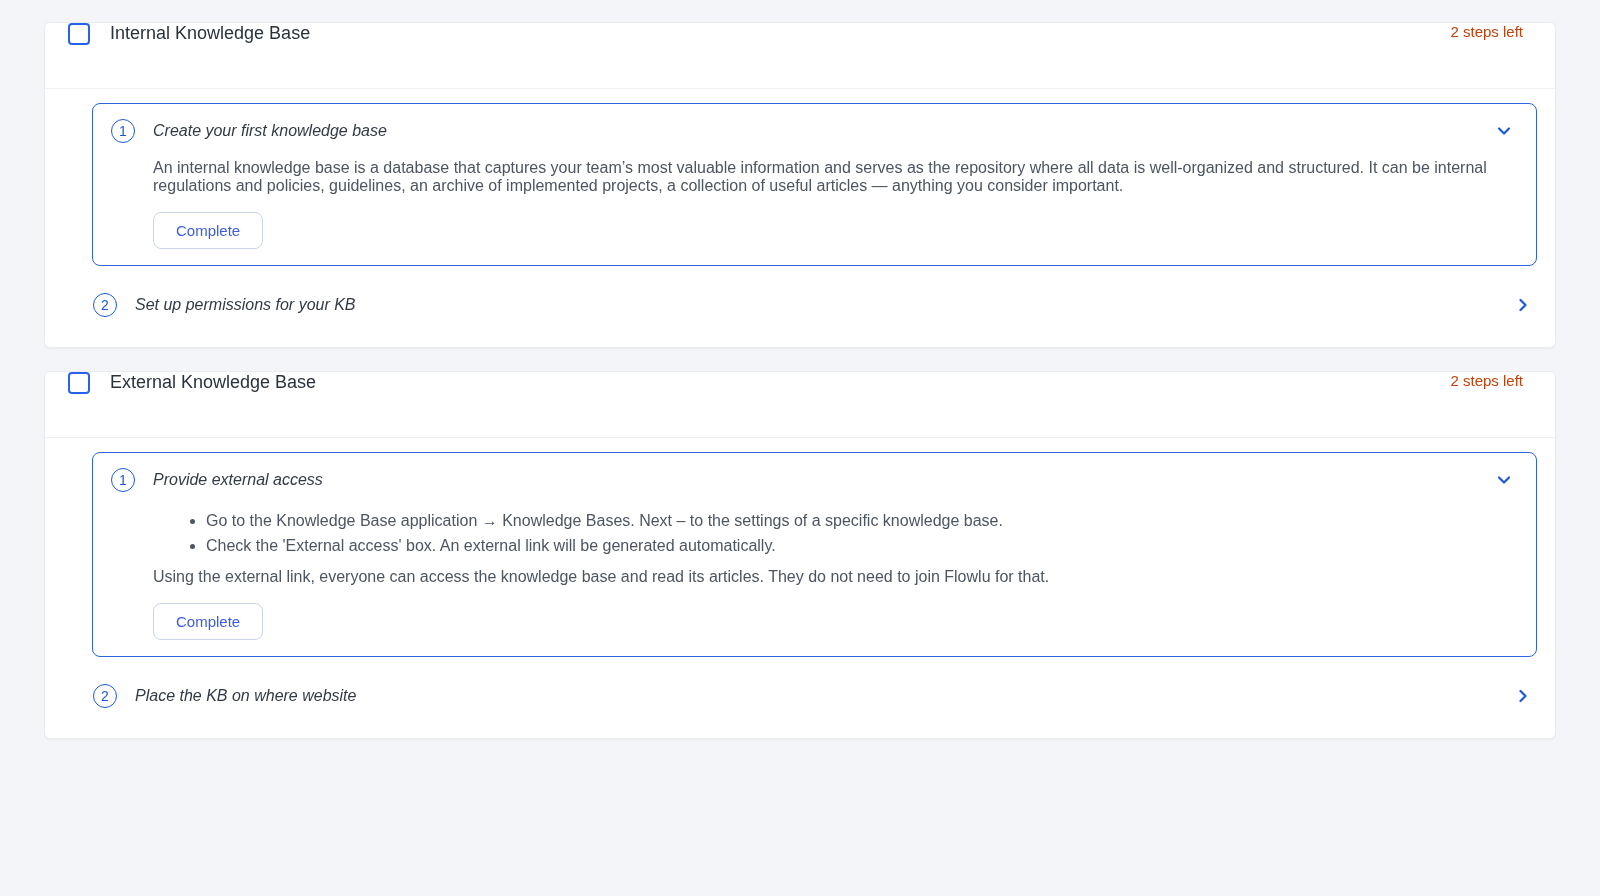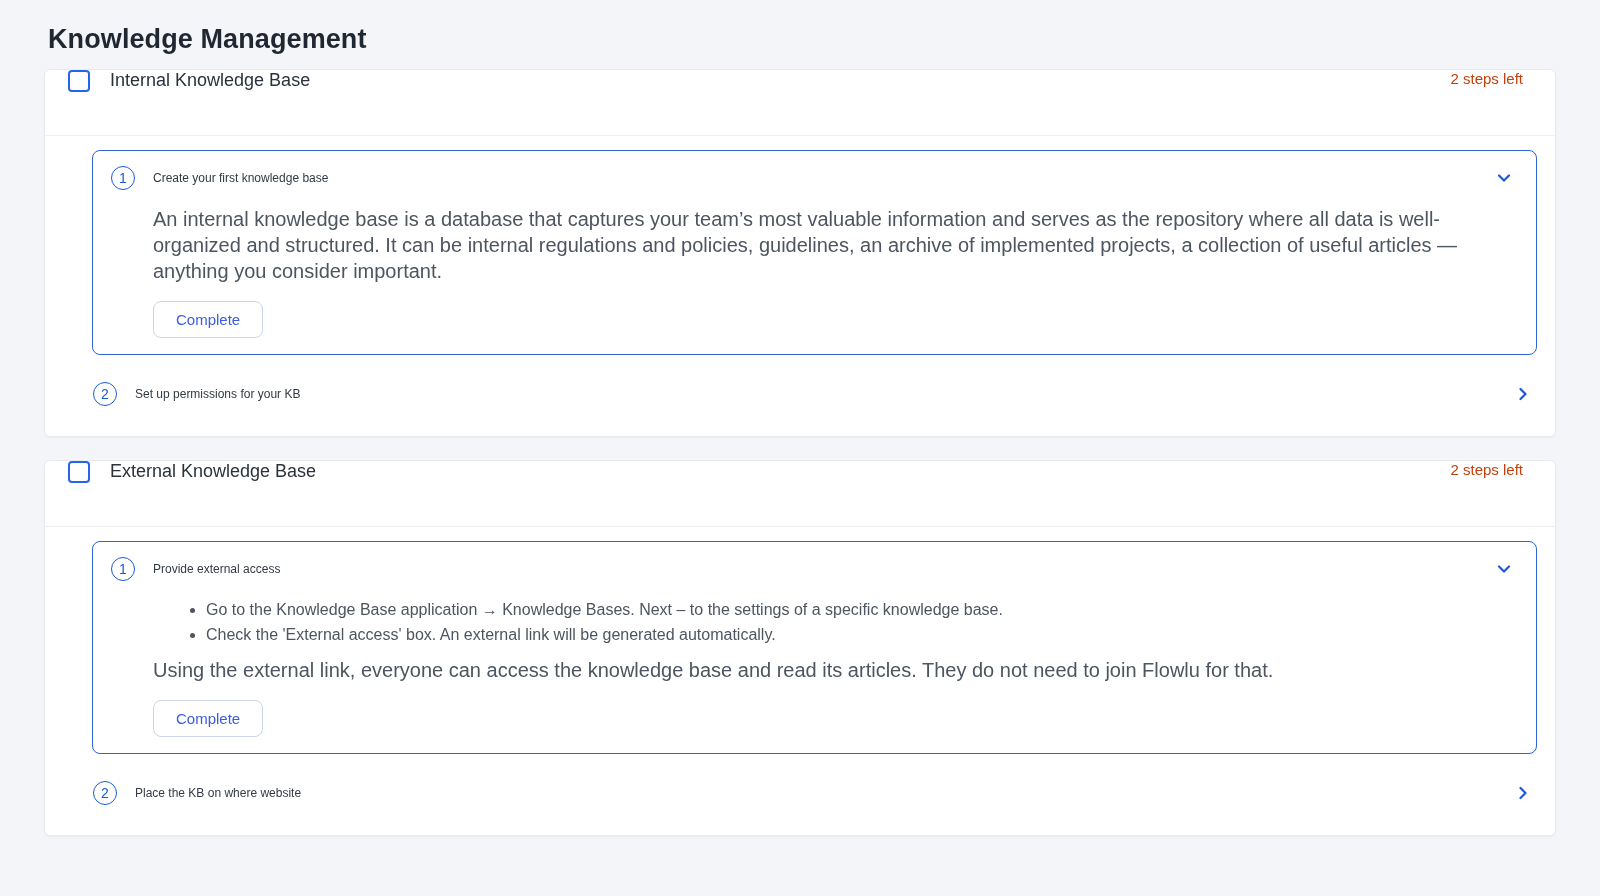--- a/index.html
+++ b/index.html
@@ -71,36 +71,37 @@
     border-radius: 50%;
     color: #1b59d9;
     font-size: 14px;
     font-weight: 500;
     display: flex;
     align-items: center;
     justify-content: center;
     margin-right: 18px;
   }
   .step-title {
-    font-size: 12px;
+    font-size: 16px;
     color: #323a45;
+    font-style: italic;
   }
   .chev {
     margin-left: auto;
     color: #1b59d9;
     width: 16px;
     height: 16px;
     flex: 0 0 auto;
     cursor: pointer;
   }
   .chev svg { display: block; width: 16px; height: 16px; }
   .step-content { margin: 16px 0 0 42px; }
   .step-desc {
-    font-size: 20px;
-    line-height: 26px;
+    font-size: 16px;
+    line-height: 18px;
     color: #4d5561;
     padding-right: 6px;
   }
   .step-link-row { margin-top: 13px; }
   a.step-link {
     font-size: 16px;
     color: #3f63e4;
     text-decoration: none;
     cursor: pointer;
   }
@@ -130,21 +131,20 @@
     margin-top: 17px;
     padding: 10px 6px 10px 1px;
     cursor: pointer;
   }
 </style>
 </head>
 <body>
 
 <div class="page">
 
-  <h1 class="page-title">Knowledge Management</h1>
 
   <section class="card">
     <div class="card-header">
       <span class="checkbox"></span>
       <span class="card-title">Internal Knowledge Base</span>
       <span class="steps-left">2 steps left</span>
     </div>
     <div class="card-body">
 
       <div class="step-expanded">

